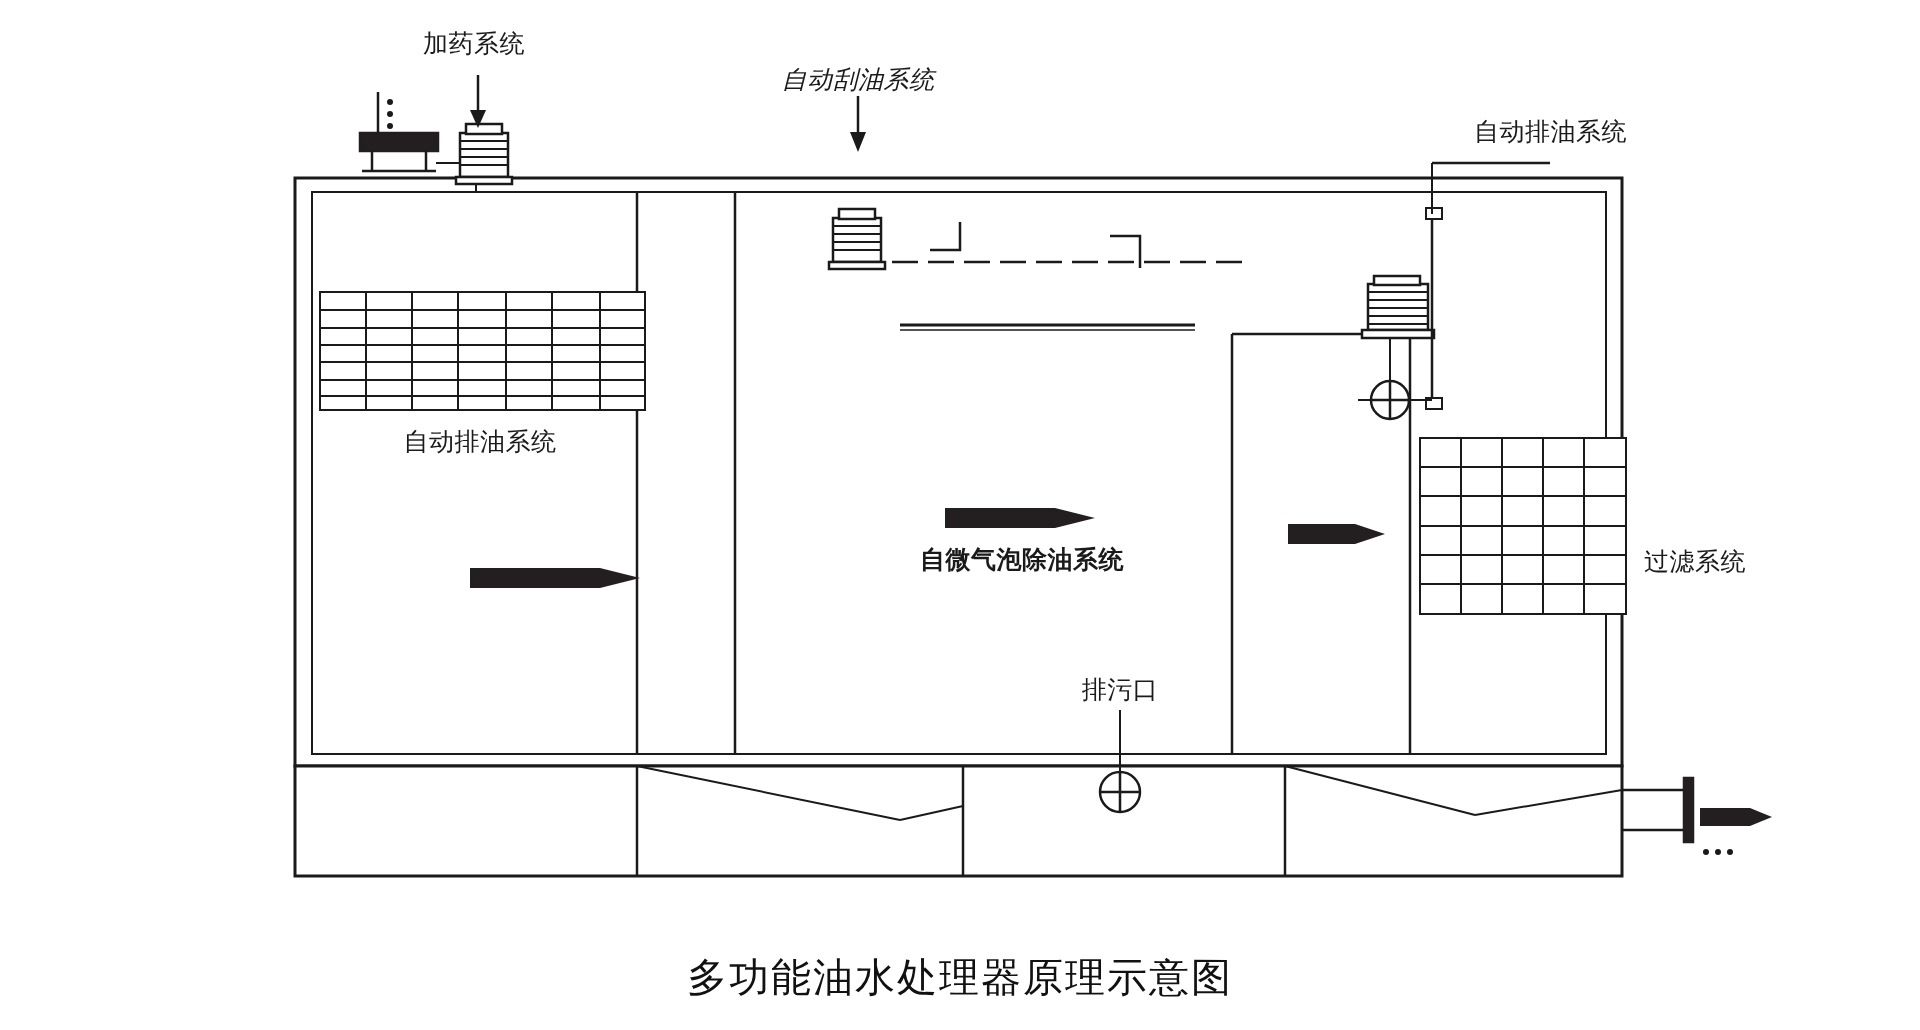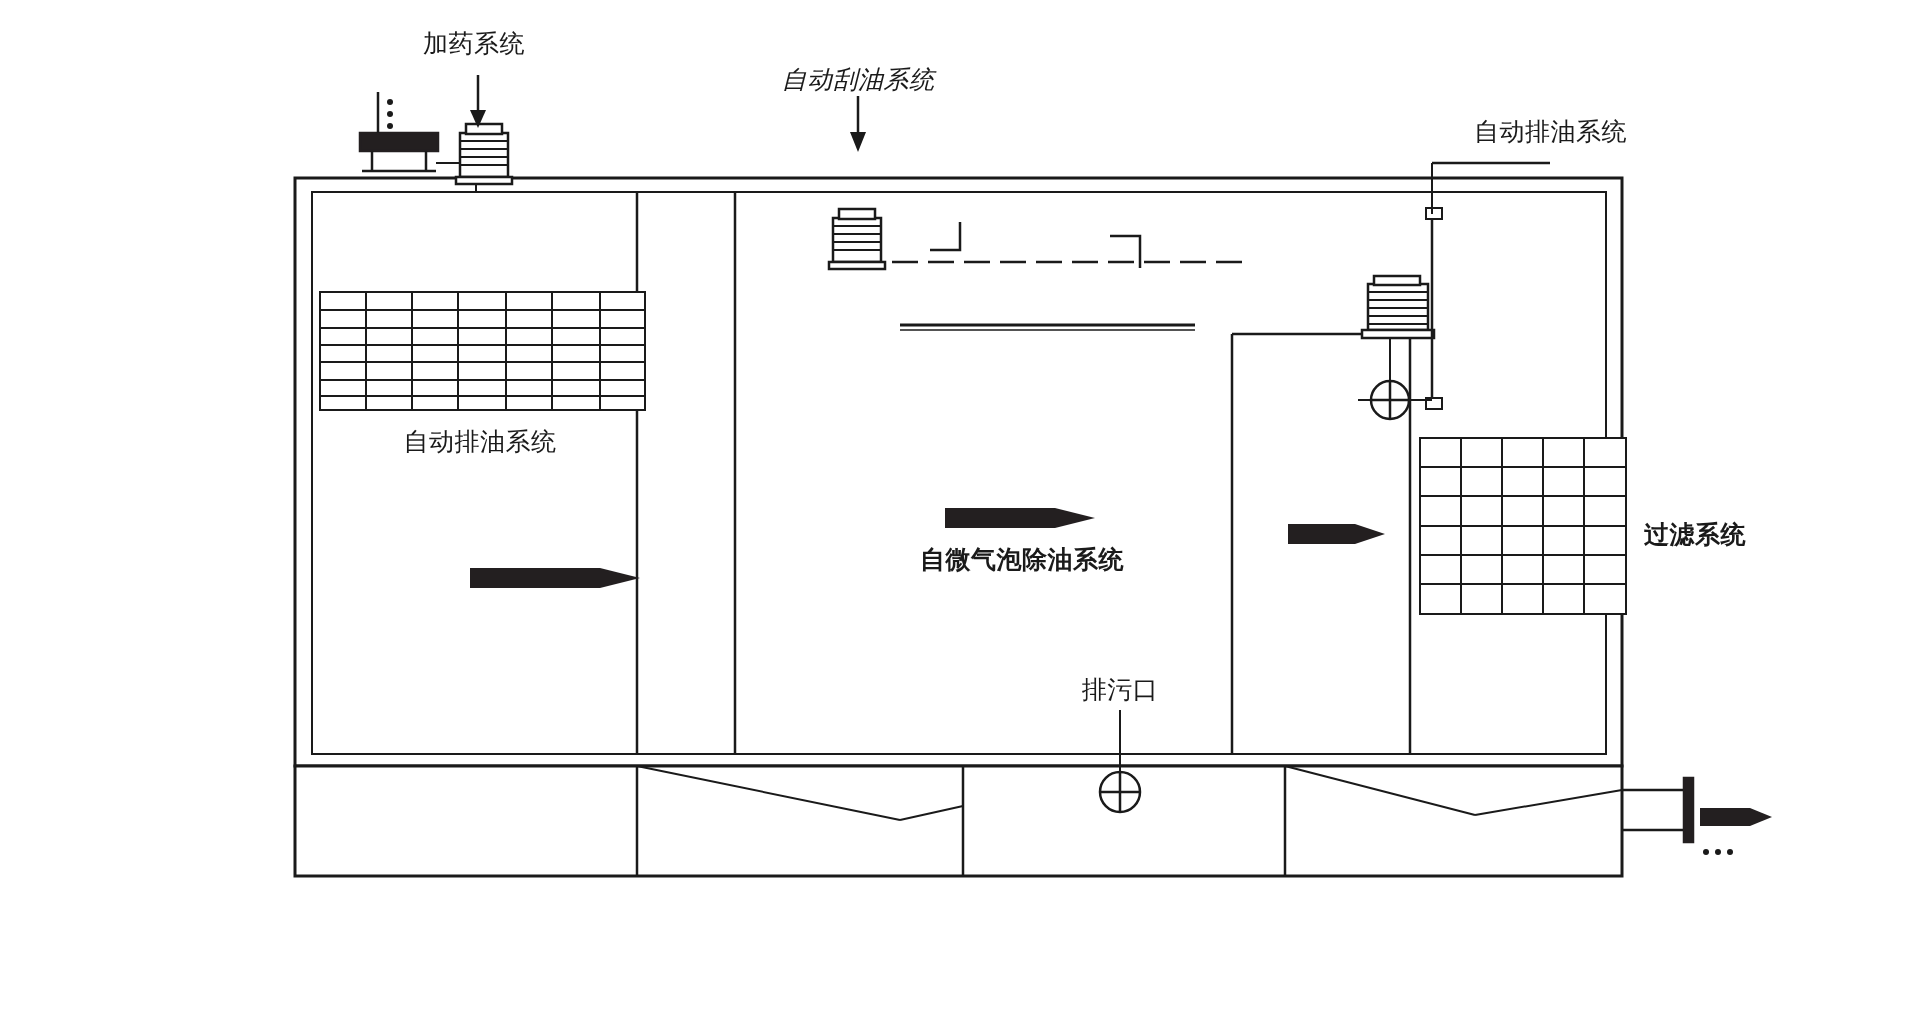--- a/index.html
+++ b/index.html
@@ -207,18 +207,19 @@
   <div class="lbl" style="left:474px; top:30px; transform:translateX(-50%);">加药系统</div>
 
   <div class="lbl" style="left:858px; top:66px; transform:translateX(-50%);font-style:italic;">自动刮油系统</div>
 
   <div class="lbl" style="left:1466px; top:118px;margin-left:8px;">自动排油系统</div>
 
   <div class="lbl" style="left:480px; top:428px; transform:translateX(-50%);">自动排油系统</div>
 
   <div class="lbl" style="left:1022px; top:546px; transform:translateX(-50%);font-weight:bold;">自微气泡除油系统</div>
 
-  <div class="lbl" style="left:1644px; top:521px;font-weight:bold;">过滤系统</div>
+  <div class="lbl" style="left:1644px; top:548px;">过滤系统</div>
 
   <div class="lbl" style="left:1120px; top:676px; transform:translateX(-50%);">排污口</div>
 
+  <div class="title" style="left:960px; top:950px; transform:translateX(-50%);">多功能油水处理器原理示意图</div>
 
 </div>
 
 </body></html>

